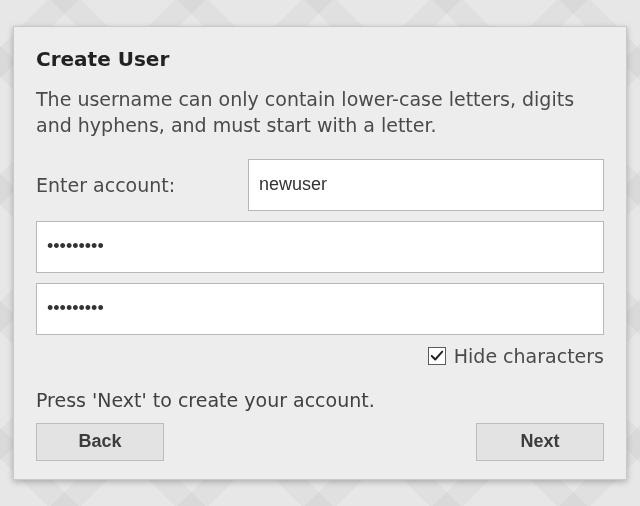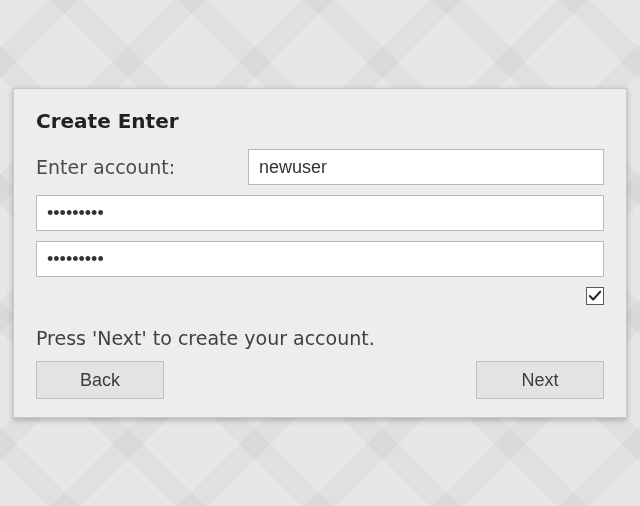--- a/index.html
+++ b/index.html
@@ -49,21 +49,21 @@
       align-items: center;
       margin-bottom: 10px;
     }
     .form-label {
       width: 212px;
       font-size: 19px;
       color: #4a4a4a;
     }
     .form-input {
       flex: 1;
-      height: 36px;
+      height: 52px;
       border: 1px solid #b7b7b7;
       background: #ffffff;
       font-size: 18px;
       color: #333;
       padding: 16px 10px;
       outline: none;
     }
     .hide-row {
       display: flex;
       justify-content: flex-end;
@@ -102,50 +102,53 @@
       height: 38px;
       border: 1px solid #bdbdbd;
       background: #e3e3e3;
       font-size: 18px;
       color: #3c3c3c;
       cursor: pointer;
       display: inline-flex;
       align-items: center;
       justify-content: center;
       padding: 0 18px;
+      font-weight: bold;
     }
   </style>
 </head>
 <body>
 
 <div class="dialog">
 
-  <div class="title">Create Enter</div>
+  <div class="title">Create User</div>
 
 
+  <p class="para">The username can only contain lower-case letters, digits and hyphens, and must start with a letter.</p>
 
   <div class="form-row">
     <label class="form-label">Enter account:</label>
     <input class="form-input" type="text" value="newuser" style="">
   </div>
 
   <div class="form-row">
     <input class="form-input" type="text" value="•••••••••" style="">
   </div>
 
   <div class="form-row">
     <input class="form-input" type="text" value="•••••••••" style="">
   </div>
 
   <div class="hide-row">
     <span class="checkbox">
       <svg viewBox="0 0 16 16">
         <path d="M2 8 L6 12 L14 3" stroke="#222" stroke-width="2.2" fill="none" stroke-linecap="round" stroke-linejoin="round"></path>
       </svg>
     </span>
+    <span class="hide-label">Hide characters</span>
   </div>
 
   <p class="press-next">Press 'Next' to create your account.</p>
 
   <div class="button-row">
     <button class="btn">Back</button>
     <button class="btn">Next</button>
   </div>
 
 </div>

